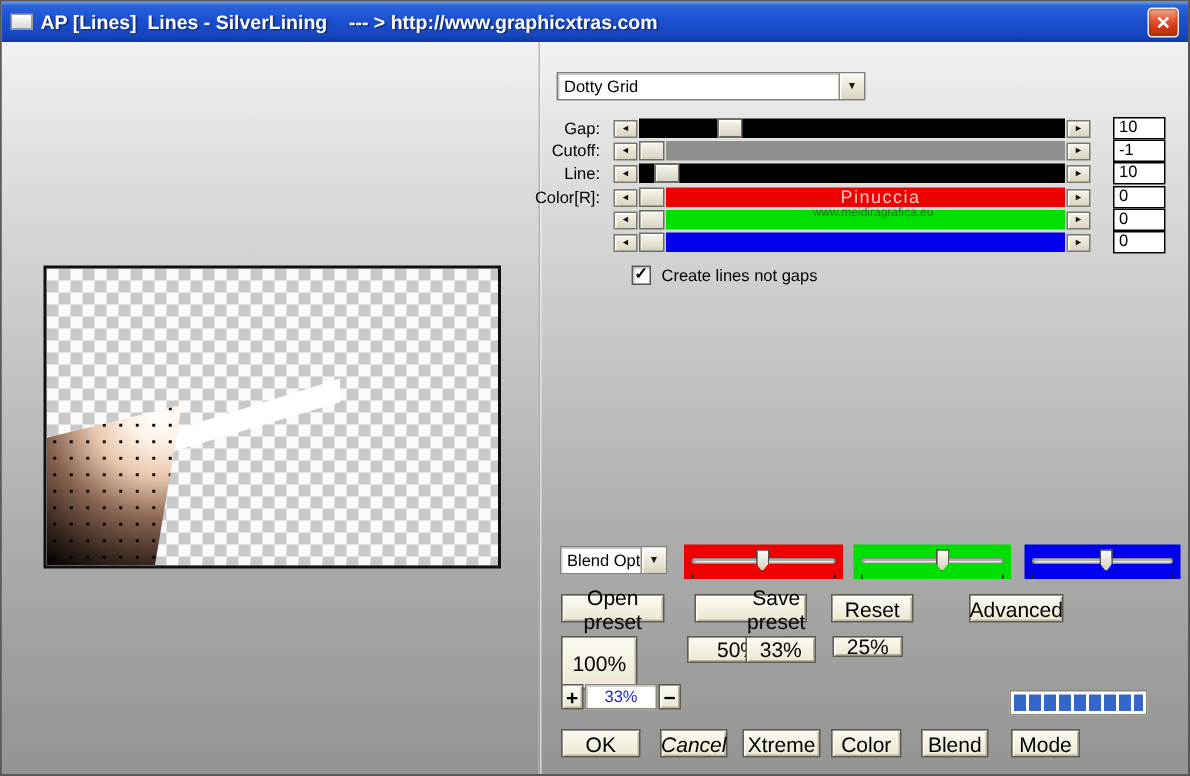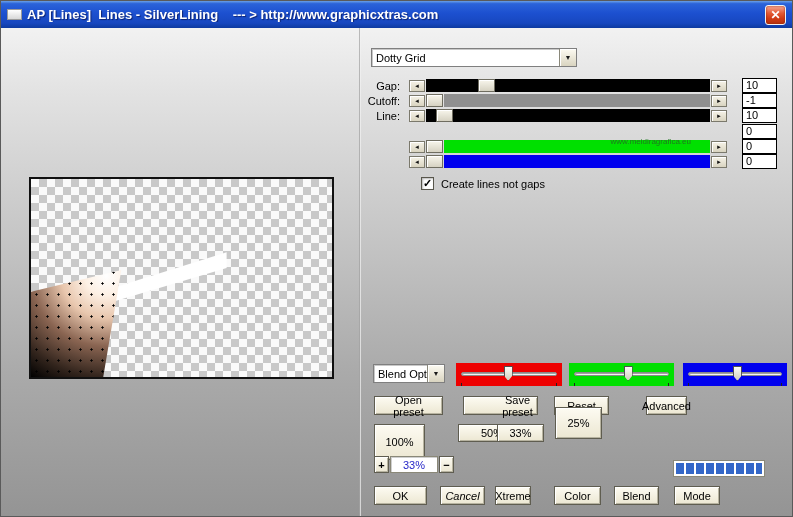--- a/index.html
+++ b/index.html
@@ -72,21 +72,21 @@
   .vbox{position:absolute;left:741px;width:35px;height:15px;background:#fff;border:1px solid #000;
     font-size:11px;color:#000;padding:0 3px;line-height:13px;}
   .r0{top:78px;}  .v0{top:77px;}
   .r1{top:93px;}  .v1{top:92px;}
   .r2{top:108px;} .v2{top:107px;}
   .r3{top:124px;} .v3{top:123px;}
   .r4{top:139px;} .v4{top:138px;}
   .r5{top:154px;} .v5{top:153px;}
   .wm-name{position:absolute;left:455px;top:123px;width:262px;text-align:center;font-size:12px;
     color:#ffc4c4;letter-spacing:1px;pointer-events:none;z-index:3;}
-  .wm-url{position:absolute;left:428px;top:136px;width:262px;text-align:right;font-size:8px;
+  .wm-url{position:absolute;left:450px;top:136px;width:262px;text-align:center;font-size:8px;
     color:#1e7a1e;pointer-events:none;z-index:3;}
   
   .cbrow{position:absolute;left:420px;top:176px;display:flex;align-items:center;cursor:pointer;}
   .cbox{width:13px;height:13px;background:#fff;border:1px solid #58564c;box-shadow:inset 1px 1px 2px #b9b9b9;
     display:flex;align-items:center;justify-content:center;font-size:11px;font-weight:bold;color:#000;line-height:1;}
   .cblabel{font-size:11px;color:#000;margin-left:7px;}
   
   .tb{position:absolute;top:362px;height:23px;cursor:pointer;}
   .tb-groove{position:absolute;left:5px;right:5px;top:9px;height:4px;background:#fff;
     border:1px solid #8a8a8a;border-radius:2px;box-shadow:inset 1px 1px 1px #9a9a9a;}
@@ -94,46 +94,46 @@
     border:1px solid #4f4f4f;clip-path:polygon(0 0,100% 0,100% 62%,50% 100%,0 62%);}
   .tb::before,.tb::after{content:"";position:absolute;bottom:0;width:1px;height:3px;background:#222;}
   .tb::before{left:5px;} .tb::after{right:5px;}
   #tb-red{left:455px;width:106px;background:#ee0000;}
   #tb-green{left:568px;width:105px;background:#00e000;}
   #tb-blue{left:682px;width:104px;background:#0000ee;}
   #tb-red .tb-thumb{left:45%;} #tb-green .tb-thumb{left:52%;} #tb-blue .tb-thumb{left:48%;}
   
   .btn{position:absolute;height:19px;background:linear-gradient(#fdfbf2,#ece7d2);
     border:1px solid #5f5d50;box-shadow:inset 1px 1px 0 #fff,inset -1px -1px 0 #b7b3a0;
-    font-size:11px;color:#000;display:flex;align-items:center;justify-content:center;cursor:pointer;}
+    font-size:14px;color:#000;display:flex;align-items:center;justify-content:center;cursor:pointer;}
   
   #btn-open{left:373px;top:395px;width:69px;}
   #btn-save{left:462px;top:395px;width:75px;padding-left:40px;}
   #btn-reset{left:553px;top:395px;width:55px;}
-  #btn-adv{left:645px;top:395px;width:41px;text-align:right;}
+  #btn-adv{left:645px;top:395px;width:63px;text-align:right;}
   
   #btn-100{left:373px;top:423px;width:51px;height:36px;}
   #btn-50{left:441px;top:423px;width:68px;height:18px;margin-left:16px;}
   #btn-33{left:496px;top:423px;width:47px;height:18px;}
-  #btn-25{left:554px;top:406px;width:47px;height:32px;}
+  #btn-25{left:554px;top:423px;width:47px;height:14px;}
   
   #btn-plus{left:373px;top:455px;width:15px;height:17px;font-weight:bold;}
   .zoomval{position:absolute;left:389px;top:455px;width:48px;height:17px;background:#fff;
     border:1px solid #8a8878;box-shadow:inset 1px 1px 0 #cfcfcf;
     font-size:11px;color:#2626c8;display:flex;align-items:center;justify-content:center;}
   #btn-minus{left:438px;top:455px;width:15px;height:17px;font-weight:bold;}
   
   .progress{position:absolute;left:672px;top:459px;width:92px;height:17px;background:#fff;
     border:1px solid #8a8878;padding:2px;}
   .progress-fill{width:100%;height:100%;
     background:repeating-linear-gradient(90deg,#3467c8 0 8px,#ffffff 8px 10px);}
   
   #btn-ok{left:373px;top:485px;width:53px;}
   #btn-cancel{left:439px;top:485px;width:45px;font-style:italic;}
-  #btn-xtreme{left:494px;top:485px;width:36px;}
+  #btn-xtreme{left:494px;top:485px;width:52px;}
   #btn-color{left:553px;top:485px;width:47px;}
   #btn-blend{left:613px;top:485px;width:45px;}
   #btn-mode{left:673px;top:485px;width:46px;}
 </style>
 </head>
 <body>
 
 <div id="window">
 
   <div class="titlebar">
@@ -197,20 +197,33 @@
     <span class="strip">
       <span class="ptrack" style="background:#000;"></span>
       <span class="pthumb" style="left:10px;"></span>
     </span>
     <span class="sbtn">
         <span>►</span>
       </span>
   </div>
   <span class="vbox v2">10</span>
 
+  <div class="prow r3">
+    <span class="plabel">Color[R]:</span>
+    <span class="sbtn">
+        <span>◄</span>
+      </span>
+    <span class="strip">
+      <span class="ptrack inset" style="background:#ee0000;"></span>
+      <span class="pthumb" style="left:0;"></span>
+    </span>
+    <span class="sbtn">
+        <span>►</span>
+      </span>
+  </div>
   <span class="vbox v3">0</span>
 
   <div class="prow r4">
     <span class="plabel"></span>
     <span class="sbtn">
         <span>◄</span>
       </span>
     <span class="strip">
       <span class="ptrack inset" style="background:#00e000;"></span>
       <span class="pthumb" style="left:0;"></span>
@@ -229,20 +242,21 @@
     <span class="strip">
       <span class="ptrack inset" style="background:#0000ee;"></span>
       <span class="pthumb" style="left:0;"></span>
     </span>
     <span class="sbtn">
         <span>►</span>
       </span>
   </div>
   <span class="vbox v5">0</span>
 
+  <span class="wm-name">Pinuccia</span>
   <span class="wm-url">www.meidiragrafica.eu</span>
 
   <div class="cbrow">
     <span class="cbox">
         <span>✓</span>
       </span>
     <span class="cblabel">Create lines not gaps</span>
   </div>
 
   <div class="combo" id="blend-combo">

